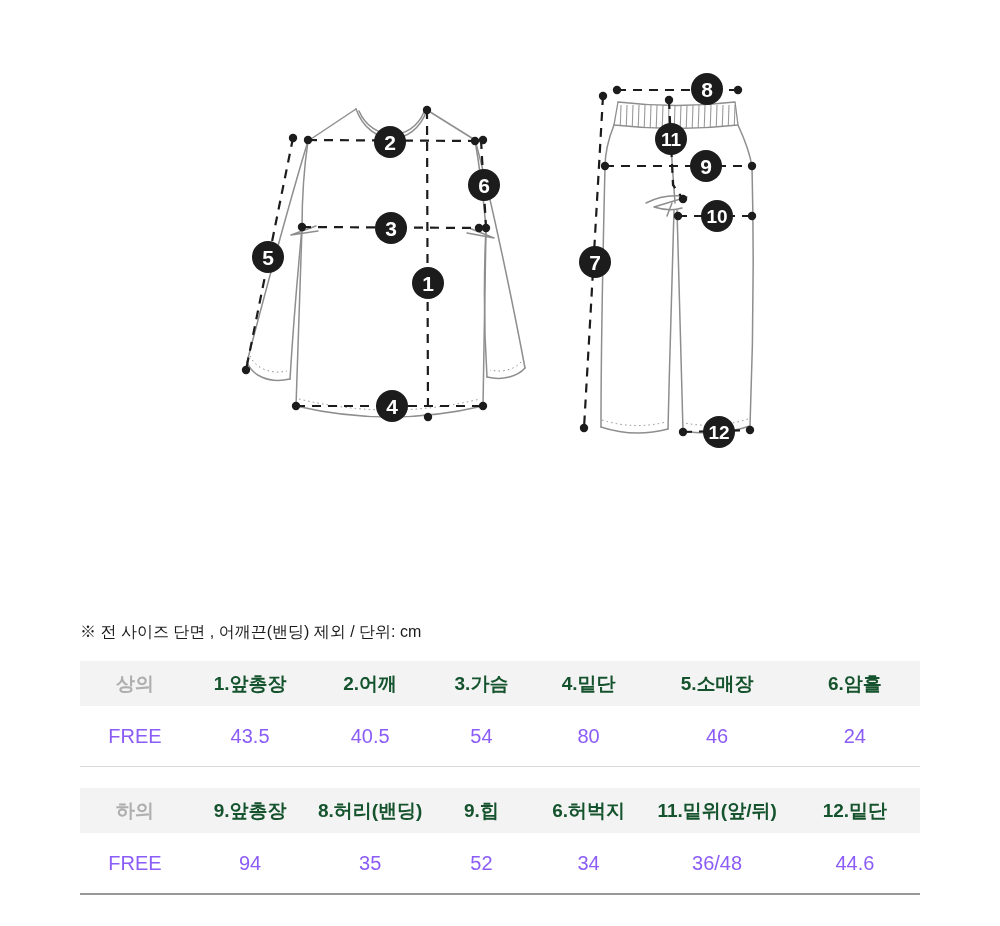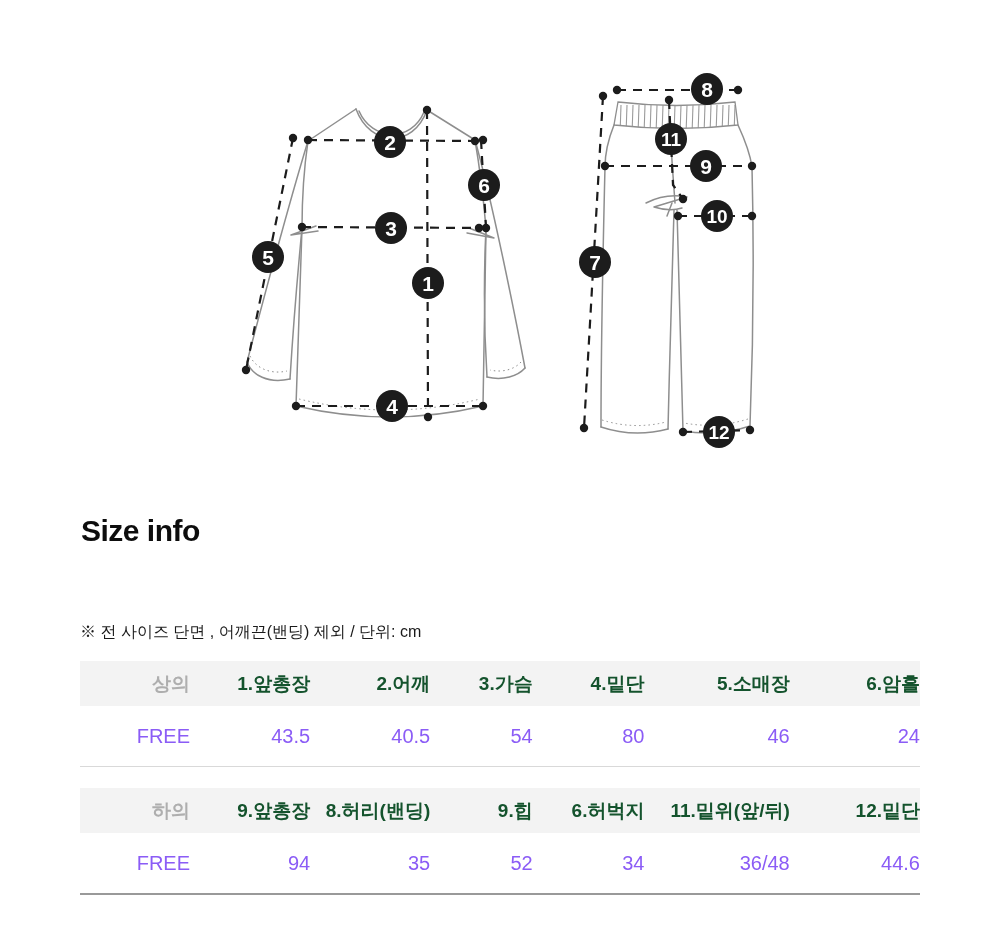--- a/index.html
+++ b/index.html
@@ -13,21 +13,21 @@
     --c-table_end_border:#999999;
     --c-text:#111111;
     --c-page_bg:#ffffff;
   }
   html,body{margin:0;padding:0;}
   body{font-family:"Liberation Sans",sans-serif;background:#fff;}
   .page{position:relative;width:1000px;height:926px;background:var(--c-page_bg);overflow:hidden;color:var(--c-text);}
   .diagram-svg{position:absolute;left:0;top:0;}
   .section-title{position:absolute;left:81px;top:514px;font-size:30px;font-weight:700;letter-spacing:-0.5px;color:#0d0d0d;margin:0;}
   .size-note{position:absolute;left:80px;top:622px;font-size:16px;font-weight:400;color:#1a1a1a;}
-  table.size-table{position:absolute;left:80px;width:840px;border-collapse:collapse;table-layout:fixed;text-align:right;}
+  table.size-table{position:absolute;left:80px;width:840px;border-collapse:collapse;table-layout:fixed;text-align:center;}
   table.size-table th{height:45px;background:var(--c-table_header_bg);font-size:19px;font-weight:700;color:#14532d;padding:0;}
   table.size-table th:first-child{color:var(--c-muted_label);}
   table.size-table td{height:60px;font-size:20px;font-weight:400;color:#8b5cf6;padding:0;border-bottom:1px solid var(--c-row_border);}
   table.size-table.t1{top:661px;}
   table.size-table.t2{top:788px;}
   table.size-table.t2 td{border-bottom:2px solid var(--c-table_end_border);}
   .outline{fill:none;stroke:var(--c-outline);stroke-width:1.5;stroke-linecap:round;stroke-linejoin:round;}
   .stitch{fill:none;stroke:var(--c-outline);stroke-width:1;stroke-dasharray:1.5 3.2;}
   .mline{fill:none;stroke:var(--c-measure);stroke-width:2.2;stroke-dasharray:9 7;}
   .mdot{fill:var(--c-measure);}
@@ -179,21 +179,20 @@
           <circle cx="671" cy="139" r="16" fill="var(--c-badge_bg)"></circle>
           <text x="671" y="139" text-anchor="middle" dy="0.37em" fill="var(--c-badge_text)" font-size="19" font-weight="bold" font-family="&quot;Liberation Sans&quot;,sans-serif">11</text>
         </g>
         <g>
           <circle cx="719" cy="432" r="16" fill="var(--c-badge_bg)"></circle>
           <text x="719" y="432" text-anchor="middle" dy="0.37em" fill="var(--c-badge_text)" font-size="19" font-weight="bold" font-family="&quot;Liberation Sans&quot;,sans-serif">12</text>
         </g>
       </g>
   </svg>
 
-  <h2 class="section-title">Size info</h2>
 
   <div class="size-note">※ 전 사이즈 단면 , 어깨끈(밴딩) 제외 / 단위: cm</div>
 
   <table class="size-table t1">
       <colgroup>
         <col style="width: 13.1%;">
         <col style="width: 14.3%;">
         <col style="width: 14.3%;">
         <col style="width: 12.2%;">
         <col style="width: 13.3%;">

